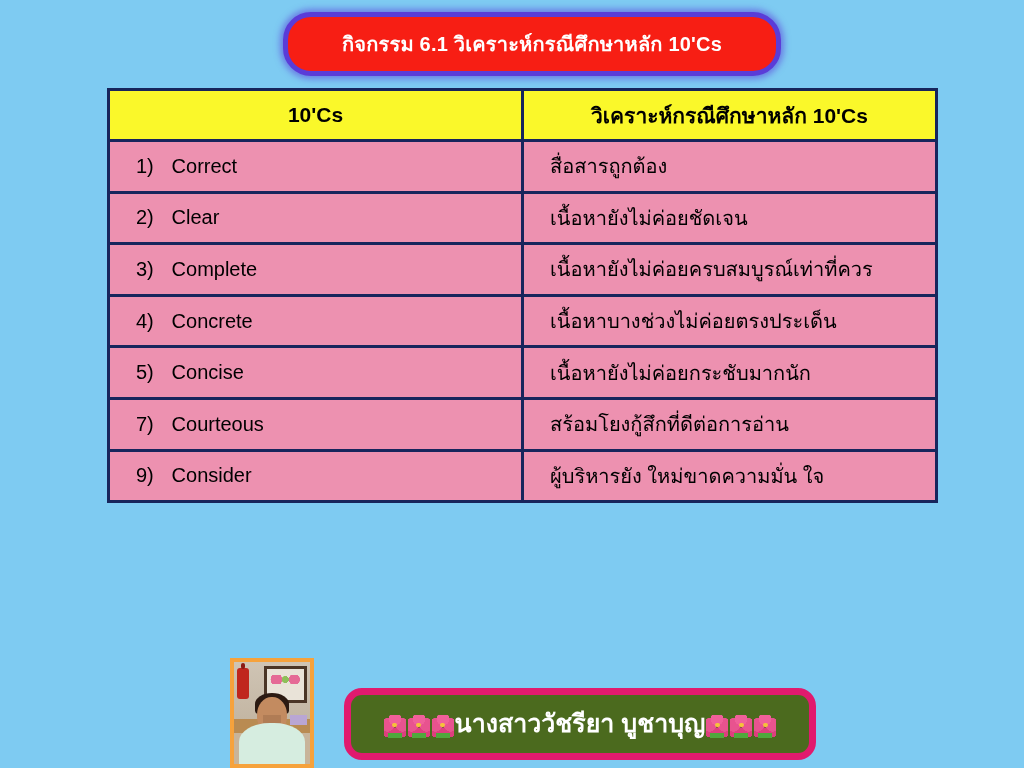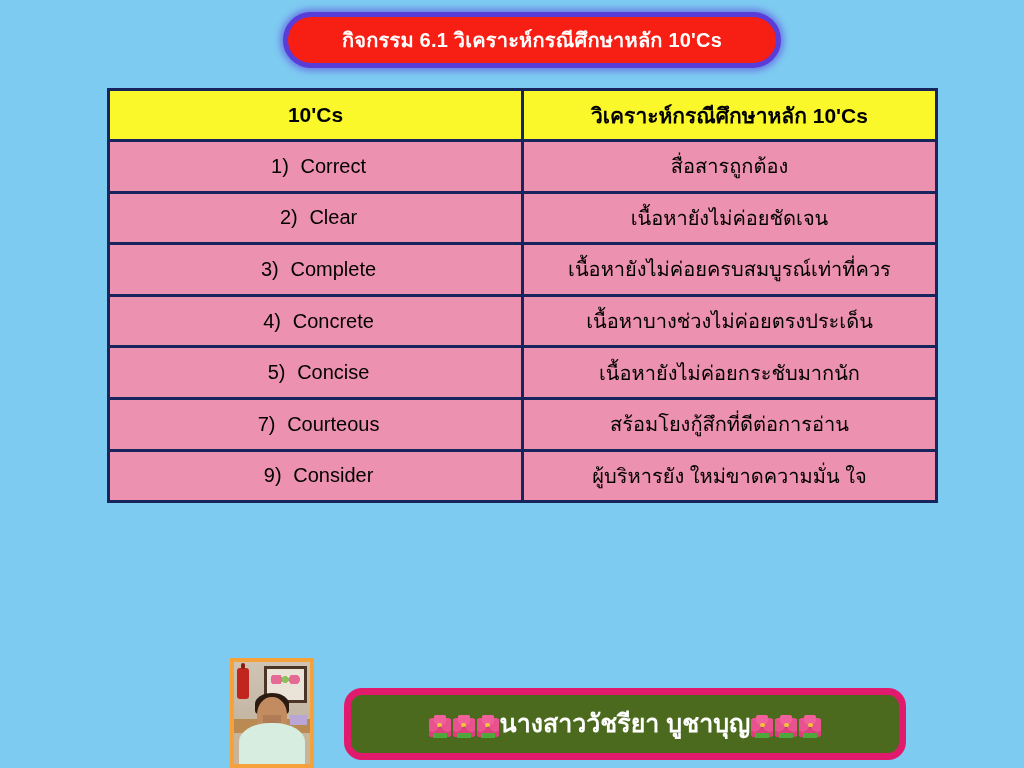--- a/index.html
+++ b/index.html
@@ -14,21 +14,21 @@
     overflow: hidden;
     position: relative;
   }
 
   
   #title-banner {
     position: absolute;
     left: 283px;
     top: 12px;
     width: 498px;
-    height: 56px;
+    height: 64px;
     background: #F71E14;
     border: 5px solid #5A3CD8;
     border-radius: 28px;
     box-sizing: border-box;
     display: flex;
     align-items: center;
     justify-content: center;
     box-shadow: 0 0 6px 3px rgba(90,60,216,0.55);
   }
   #title-banner-text {
@@ -63,21 +63,21 @@
     font-size: 21px;
     font-weight: bold;
     color: #000000;
     text-align: center;
   }
   #cs-table td {
     background: #ED91B0;
     height: 51.6px;
     font-size: 20px;
     color: #000000;
-    text-align: center;
+    text-align: left;
     font-weight: normal;
   }
   .col-label { width: 414px; }
   .col-value { width: 414px; }
   td.cell-label { padding-left: 8px; }
   td.cell-value { padding-left: 6px; }
   .num-pad {
     display: inline-block;
     min-width: 30px;
   }
@@ -139,21 +139,21 @@
   #author-photo .ph-paper {
     position: absolute; right: 4%; top: 52%; width: 22%; height: 10%;
     background: #B9A6D4;
   }
 
   
   #name-banner {
     position: absolute;
     left: 344px;
     top: 688px;
-    width: 562px;
+    width: 472px;
     height: 72px;
     background: #4B6A1E;
     border: 7px solid #E11A6E;
     border-radius: 18px;
     box-sizing: border-box;
     display: flex;
     align-items: center;
     justify-content: center;
   }
   #name-banner-text {

